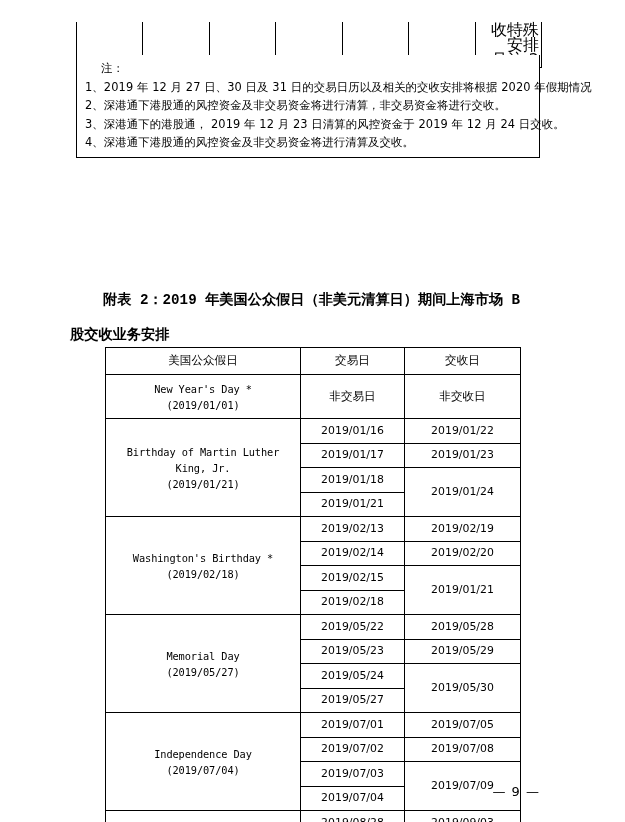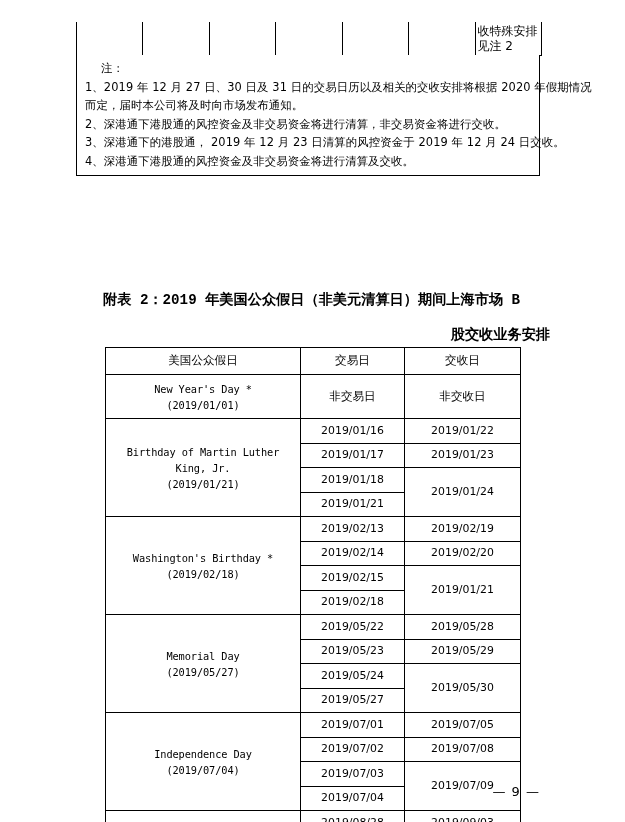--- a/index.html
+++ b/index.html
@@ -32,23 +32,23 @@
   table.cont-table {
     border-collapse: collapse;
     width: 466px;
     table-layout: fixed;
   }
   table.cont-table td {
     border-left: 1.3px solid #000;
     border-bottom: 1.6px solid #000;
     height: 33px;
     vertical-align: middle;
-    text-align: left;
-    font-family: "DejaVu Sans", "Liberation Sans", sans-serif;
-    font-size: 12px;
+    text-align: right;
+    font-family: "DejaVu Sans", "Liberation Sans", sans-serif;
+    font-size: 16px;
     line-height: 15px;
     padding: 0 2px;
   }
   table.cont-table td:last-child {
     border-right: 1.3px solid #000;
   }
   table.cont-table td.blank { }
 
   
   .notes-box {
@@ -84,21 +84,20 @@
     font-size: 14.2px;
     line-height: 35px;
     color: #000;
   }
   .section-title .l1 {
     display: block;
     text-indent: 33px;
   }
   .section-title .l2 {
     display: block;
-    text-align: right;
   }
 
   
   .holiday-table-wrap {
     position: absolute;
     left: 105px;
     top: 347px;
     width: 415px;
   }
   table.holiday-table {
@@ -165,21 +164,20 @@
             </td>
           </tr>
       </tbody>
     </table>
   </div>
 
   <div class="notes-box">
     <div class="note-line note-head">注：</div>
     <div id="notes-lines">
         <div class="note-line">1、2019 年 12 月 27 日、30 日及 31 日的交易日历以及相关的交收安排将根据 2020 年假期情况</div>
-        <div class="note-line">而定，届时本公司将及时向市场发布通知。</div>
         <div class="note-line">2、深港通下港股通的风控资金及非交易资金将进行清算，非交易资金将进行交收。</div>
         <div class="note-line">3、深港通下的港股通， 2019 年 12 月 23 日清算的风控资金于 2019 年 12 月 24 日交收。</div>
         <div class="note-line">4、深港通下港股通的风控资金及非交易资金将进行清算及交收。</div>
       </div>
   </div>
 
   <div class="section-title">
     <span class="l1">附表 2：2019 年美国公众假日（非美元清算日）期间上海市场 B</span>
     <span class="l2">股交收业务安排</span>
   </div>

